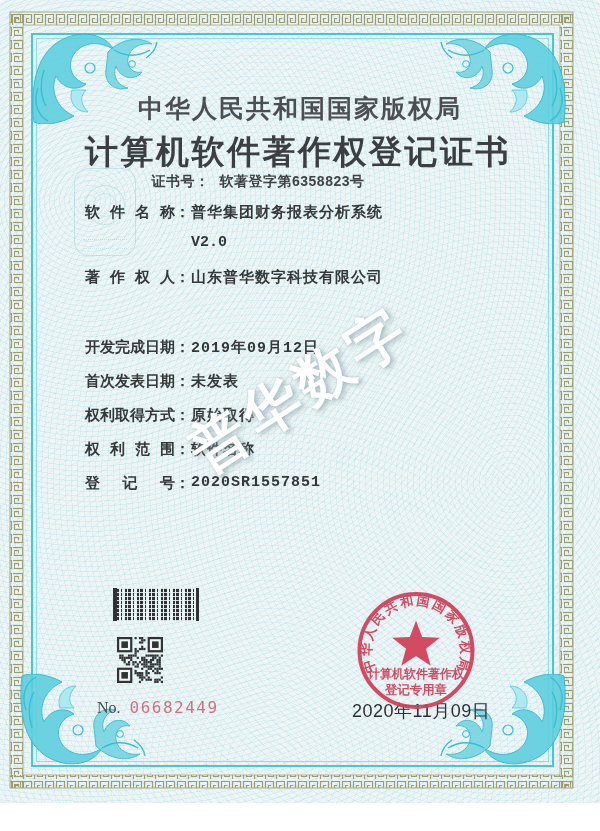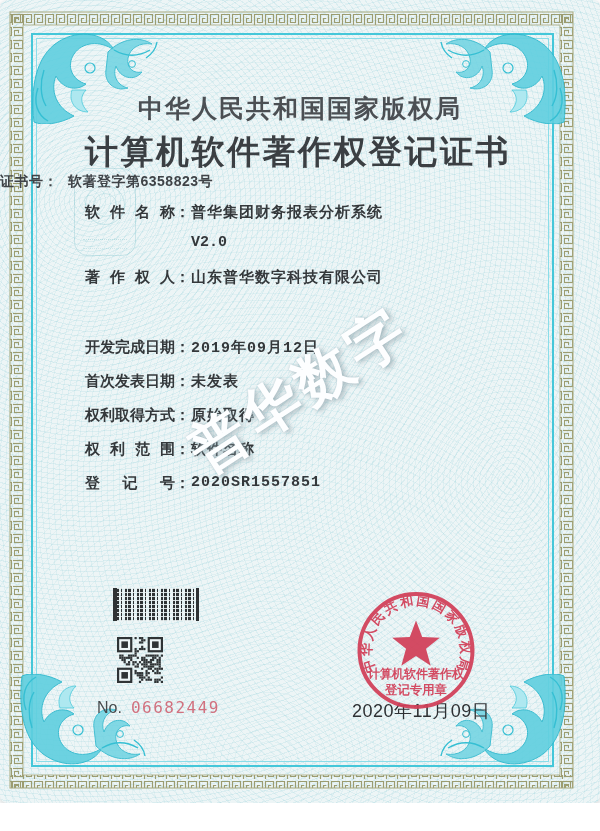--- a/index.html
+++ b/index.html
@@ -28,40 +28,40 @@
   .ghost-emblem .gc2{position:absolute;left:18px;top:24px;width:22px;height:22px;border-radius:50%;
     border:1px solid rgba(100,185,196,.4);}
   .ghost-emblem .gdots{position:absolute;left:8px;bottom:6px;width:44px;height:8px;
     border-top:1px dotted rgba(100,185,196,.5);border-bottom:1px dotted rgba(100,185,196,.35);}
 
   .content{position:absolute;left:0;top:0;width:600px;height:803px;z-index:3;color:#34383b;}
   .title1{position:absolute;left:0;top:92px;width:600px;text-align:center;
     font-size:25px;font-weight:bold;letter-spacing:2px;color:#4b4f53;}
   .title2{position:absolute;left:0;top:130px;width:596px;text-align:center;
     font-size:33px;font-weight:bold;letter-spacing:2.5px;color:#3b3f43;}
-  .certno{position:absolute;top:173px;left:0;width:516px;text-align:left;
+  .certno{position:absolute;top:173px;left:0;width:516px;text-align:center;
     font-size:14px;font-weight:bold;color:#3f4347;letter-spacing:.5px;}
   .certno .cn-label{margin-right:10px;}
   .field-row{position:absolute;left:85px;font-size:15px;font-weight:bold;color:#34383b;white-space:nowrap;}
   .flabel{display:inline-block;width:90px;text-align:justify;text-align-last:justify;}
   .colon{display:inline-block;width:16px;}
   .fvalue{display:inline-block;vertical-align:top;letter-spacing:1px;font-family:Liberation Mono, monospace;}
   .fvalue .v2{display:block;margin-top:12px;letter-spacing:0;}
   .body-par{position:absolute;left:85px;top:504px;width:432px;font-size:15px;font-weight:bold;
     color:#34383b;line-height:35px;text-indent:2em;text-align:justify;letter-spacing:.5px;}
   .barcode{position:absolute;left:113px;top:588px;width:86px;height:33px;
     background:
       repeating-linear-gradient(0deg, rgba(237,245,246,.85) 0 1px, rgba(0,0,0,0) 1px 4px),
       repeating-linear-gradient(90deg,#2e3234 0 2px, rgba(0,0,0,0) 2px 3px, #2e3234 3px 6px,
         rgba(0,0,0,0) 6px 8px, #2e3234 8px 9px, rgba(0,0,0,0) 9px 12px);}
   .barcode::before{content:"";position:absolute;left:0;top:0;bottom:0;width:4px;background:#2e3234;}
   .barcode::after{content:"";position:absolute;right:0;top:0;bottom:0;width:3px;background:#2e3234;}
   .qr{position:absolute;left:117px;top:637px;width:46px;height:46px;}
   .serial{position:absolute;left:97px;top:698px;font-size:16px;}
-  .serial .no-prefix{font-family:Liberation Sans, sans-serif;color:#474b4e;margin-right:9px;}
+  .serial .no-prefix{font-family:Liberation Serif, serif;color:#474b4e;margin-right:9px;}
   .serial .no-digits{font-family:"DejaVu Sans Mono",monospace;color:#d1717f;letter-spacing:1.5px;}
   .seal{position:absolute;left:348px;top:583px;width:137px;height:137px;z-index:4;opacity:.93;}
   .seal-date{position:absolute;left:352px;top:699px;font-size:18px;font-weight:normal;
     color:#2e3134;letter-spacing:.5px;z-index:3;}
   .watermark{position:absolute;left:120px;top:352px;width:360px;text-align:center;z-index:5;
     transform:rotate(-33deg);font-size:57px;font-weight:bold;color:#fdfeff;letter-spacing:5px;
     text-shadow:2px 3px 5px rgba(130,152,160,.55), 0 0 2px rgba(170,192,200,.8);
     pointer-events:none;}
   .bottom-strip{position:absolute;left:0;top:803px;width:600px;height:28px;background:#ffffff;}
 </style>

